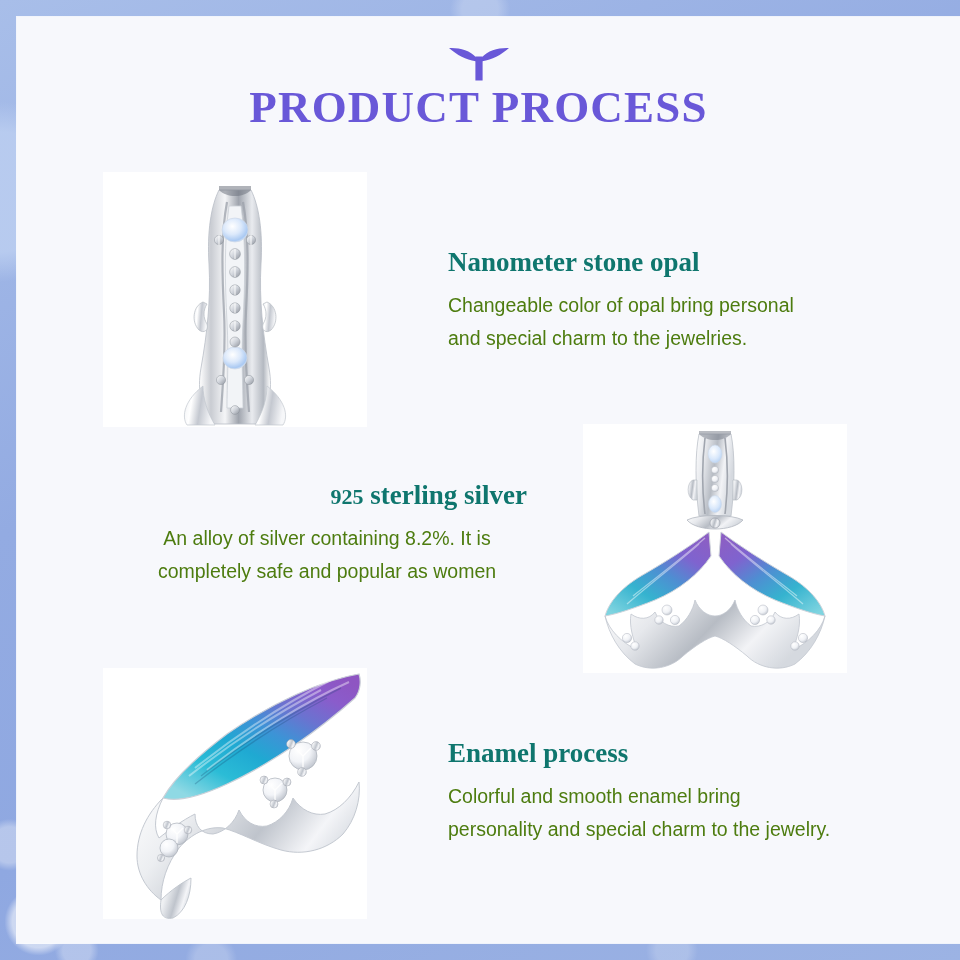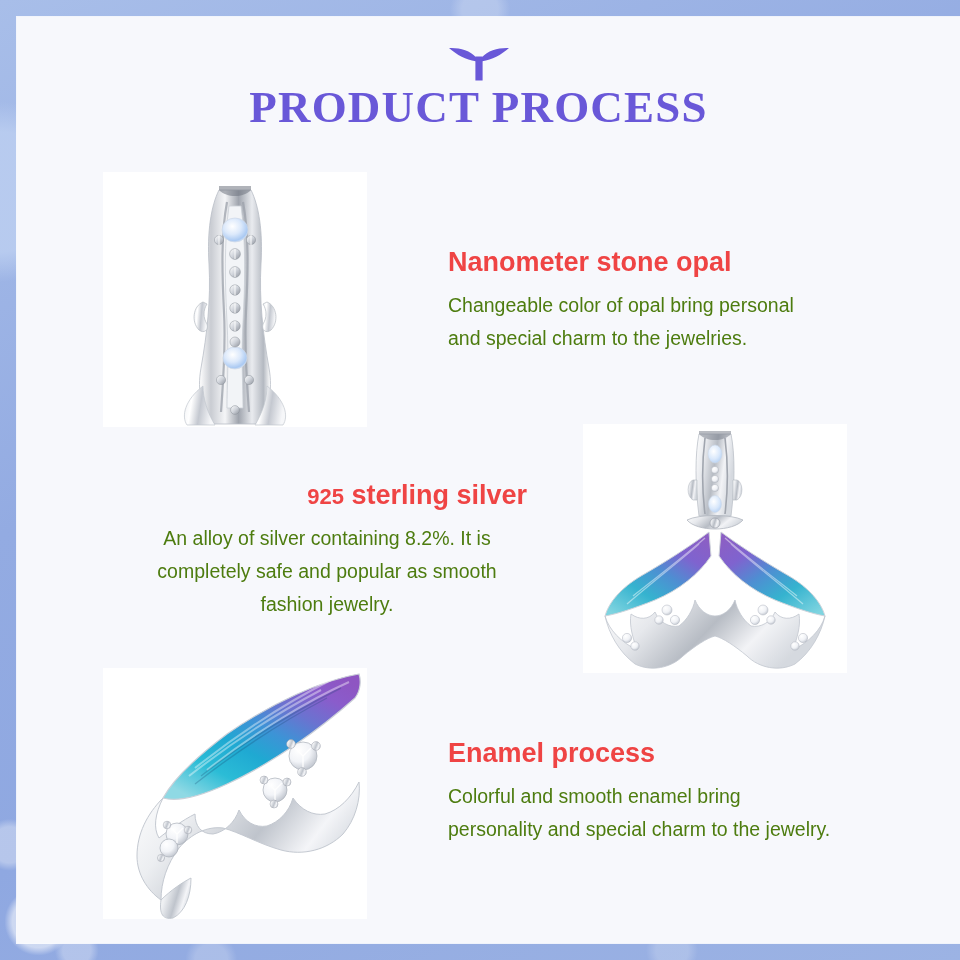--- a/index.html
+++ b/index.html
@@ -77,24 +77,24 @@
 
   .photo-card {
     position: absolute;
     background: #ffffff;
     overflow: hidden;
   }
 
   .text-block { position: absolute; }
 
   .sec-title {
-    font-family: Liberation Sans, sans-serif;
+    font-family: Liberation Serif, serif;
     font-weight: bold;
     font-size: 27px;
-    color: #ef4444;
+    color: #0f766e;
     line-height: 1.15;
     white-space: nowrap;
   }
 
   .sec-title .num { font-size: 22px; }
 
   .sec-body {
     font-family: "Liberation Sans", sans-serif;
     font-size: 19.5px;
     color: #4d7c0f;
@@ -357,22 +357,21 @@
       </svg>
     </div>
 
     <div class="text-block align-center" id="text-2">
       <div class="sec-title align-right">
         <span class="num">925</span>
         <span>sterling silver</span>
       </div>
       <div class="sec-body align-center">
         <div>An alloy of silver containing 8.2%. It is</div>
-        <div>completely safe and popular as smooth</div>
-        <div>fashion jewelry.</div>
+        <div>completely safe and popular as women</div>
       </div>
     </div>
   </div>
 
   <div class="section" id="section-3">
 
     <div class="photo-card" id="card-3">
       <svg class="jewel-svg" viewBox="0 0 264 251">
         <defs>
           <linearGradient id="sil3" x1="0" y1="0" x2="1" y2="0.4">

